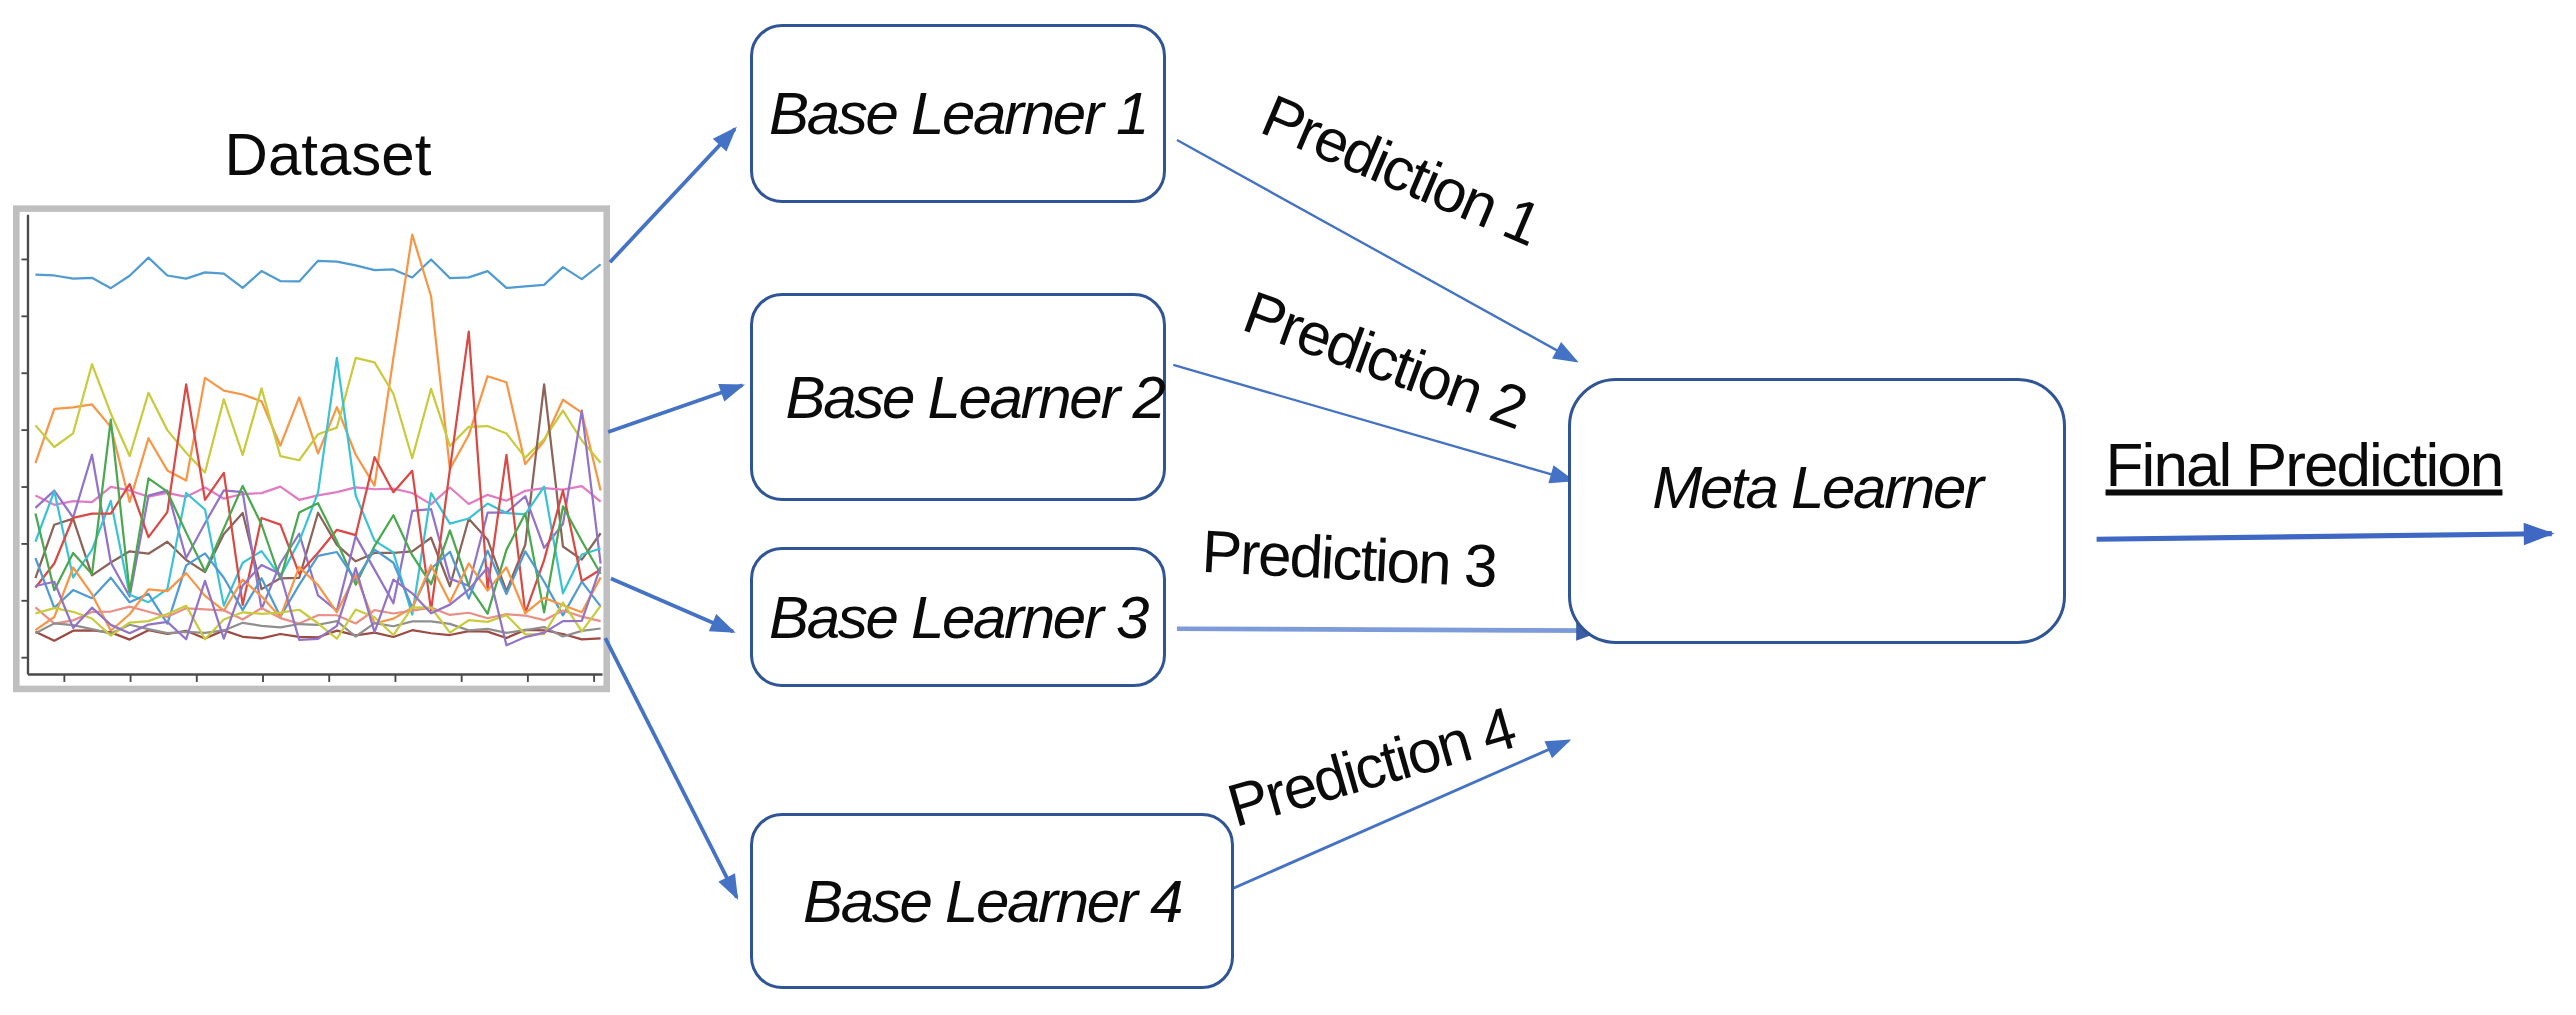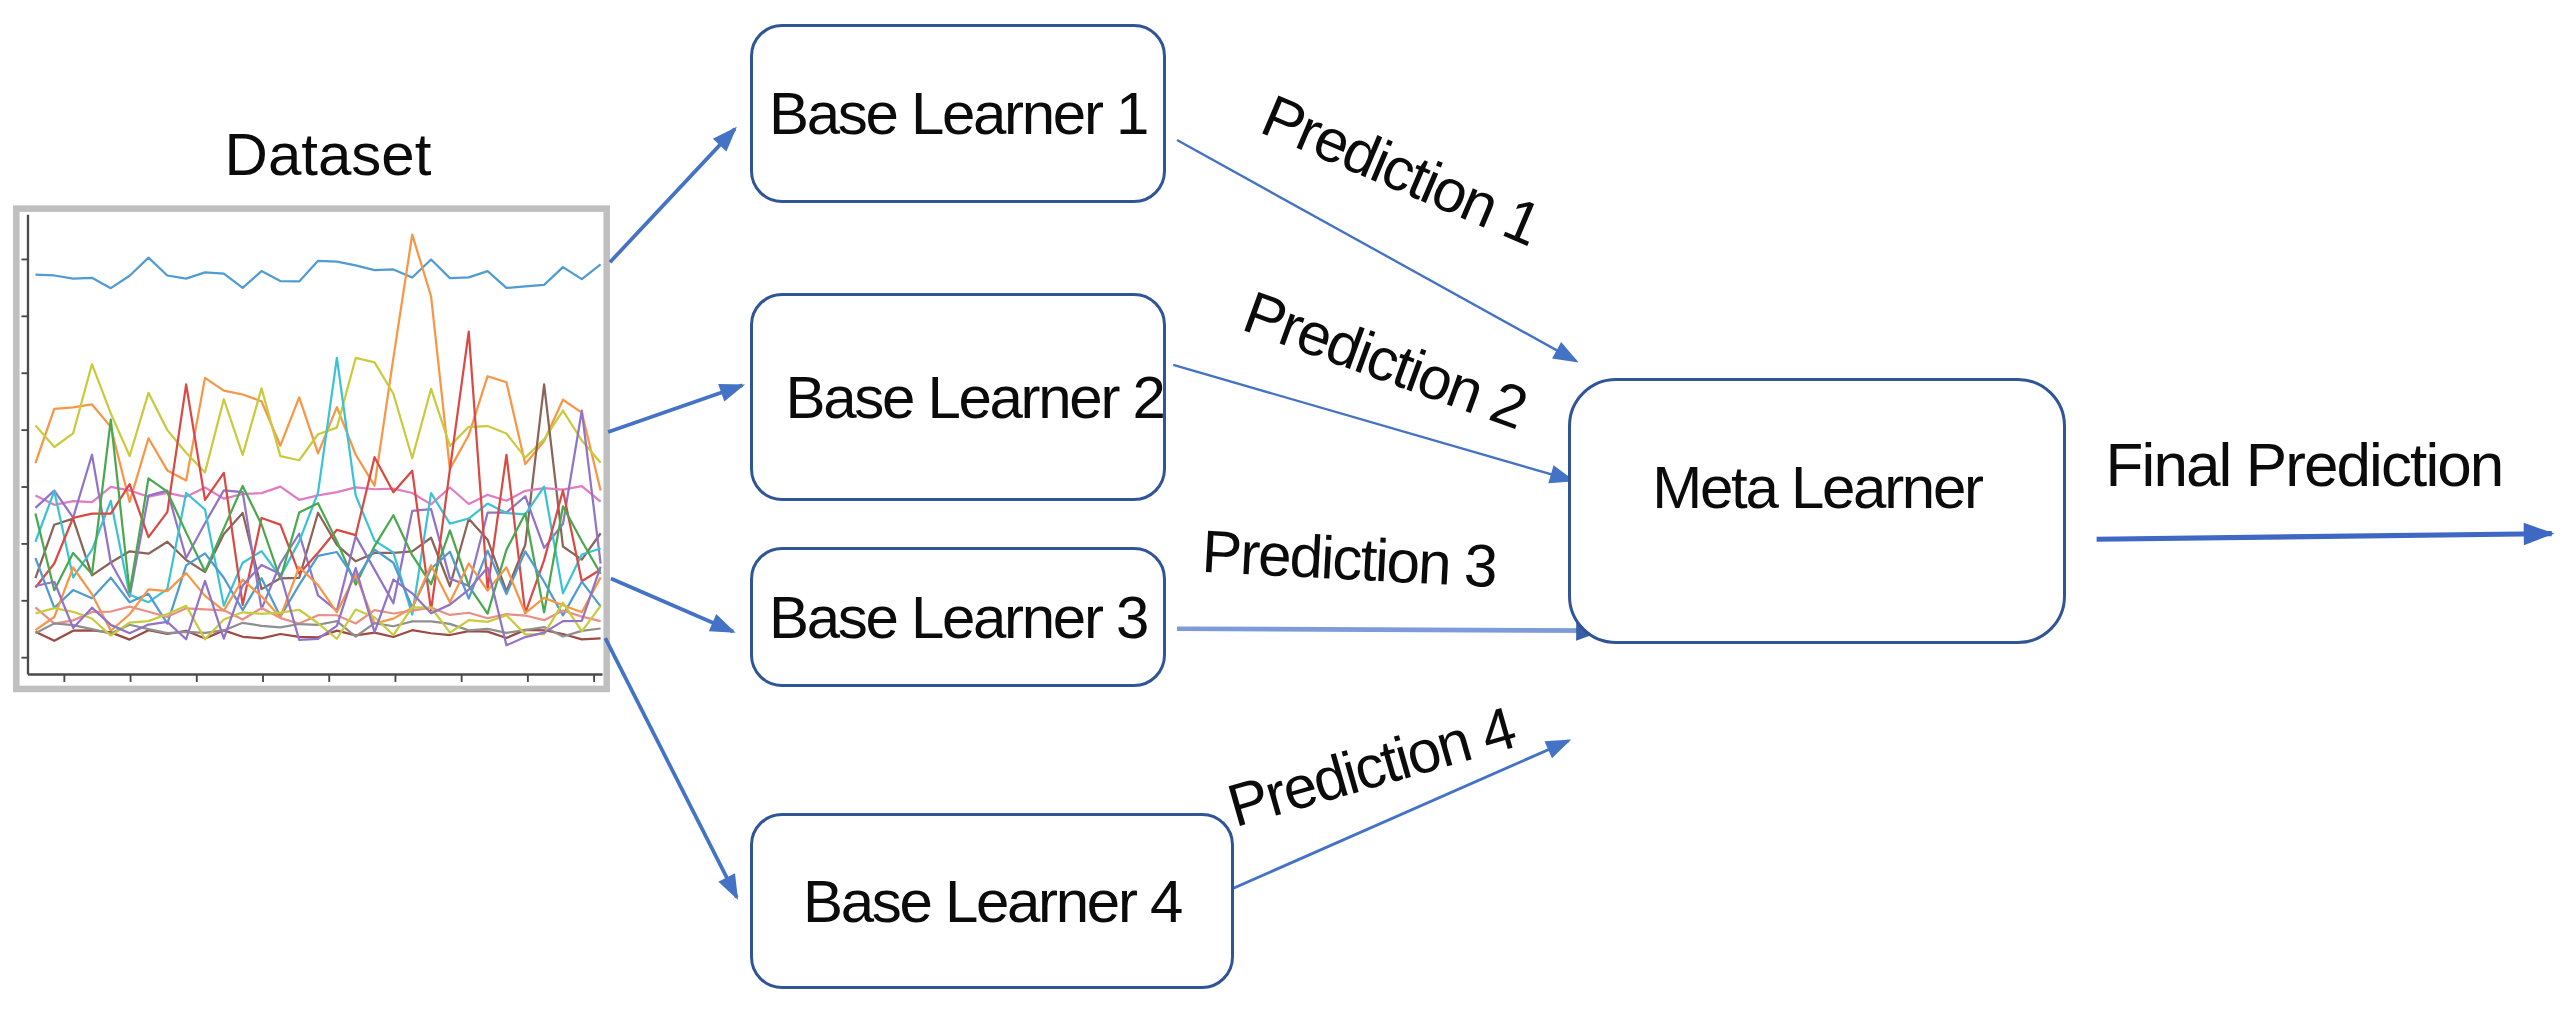--- a/index.html
+++ b/index.html
@@ -18,20 +18,21 @@
     position: absolute; left: 0; top: 0;
   }
   .node-box {
     position: absolute;
     background: #ffffff;
     border: 3.7px solid #2F5597;
     display: flex;
     align-items: center;
     justify-content: center;
     box-sizing: border-box;
+    font-style: italic;
   }
   .bl-box { border-radius: 32px; }
   .meta-box { border-radius: 48px; }
   .box-label {
     font-size: 60px;
     letter-spacing: -2.3px;
     color: #0b0b0b;
     white-space: nowrap;
   }
   .free-label {
@@ -150,16 +151,16 @@
   </div>
 
   <div class="free-label pred-label" style="left:1401px; top:170px; transform:translate(-50%,-50%) rotate(23deg);">Prediction 1</div>
 
   <div class="free-label pred-label" style="left:1385px; top:360px; transform:translate(-50%,-50%) rotate(20deg);">Prediction 2</div>
 
   <div class="free-label pred-label" style="left:1349px; top:559px; transform:translate(-50%,-50%) rotate(3deg);">Prediction 3</div>
 
   <div class="free-label pred-label" style="left:1371px; top:767px; transform:translate(-50%,-50%) rotate(-16deg);">Prediction 4</div>
 
-  <div class="free-label final-label" style="left:2304px; top:464px; transform:translate(-50%,-50%);">Final Prediction</div>
+  <div class="free-label final-label" style="left:2304px; top:464px; transform:translate(-50%,-50%);text-decoration:underline;">Final Prediction</div>
 
 </div>
 
 
 </body></html>

